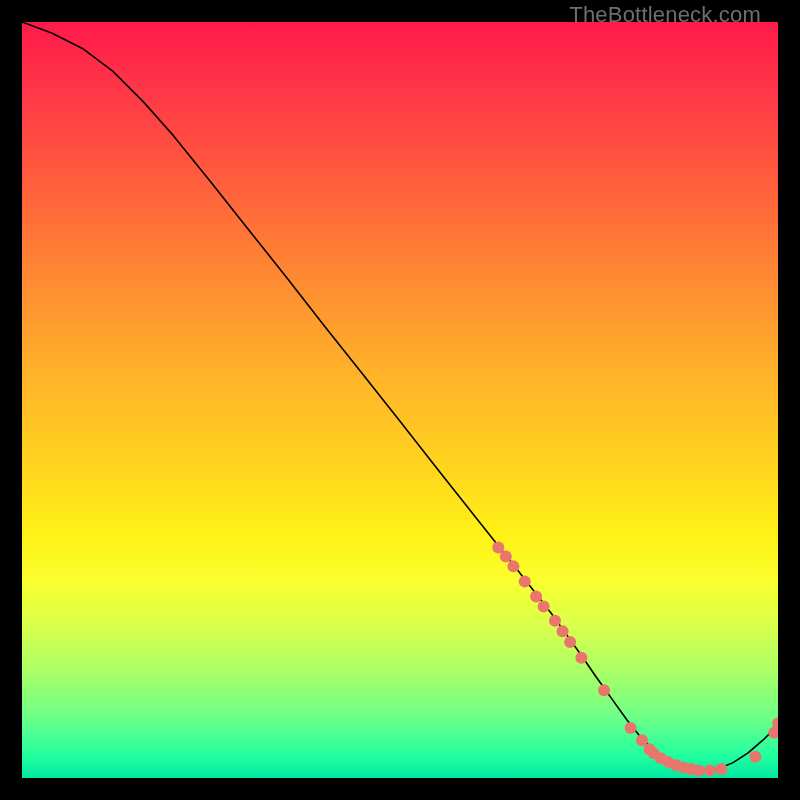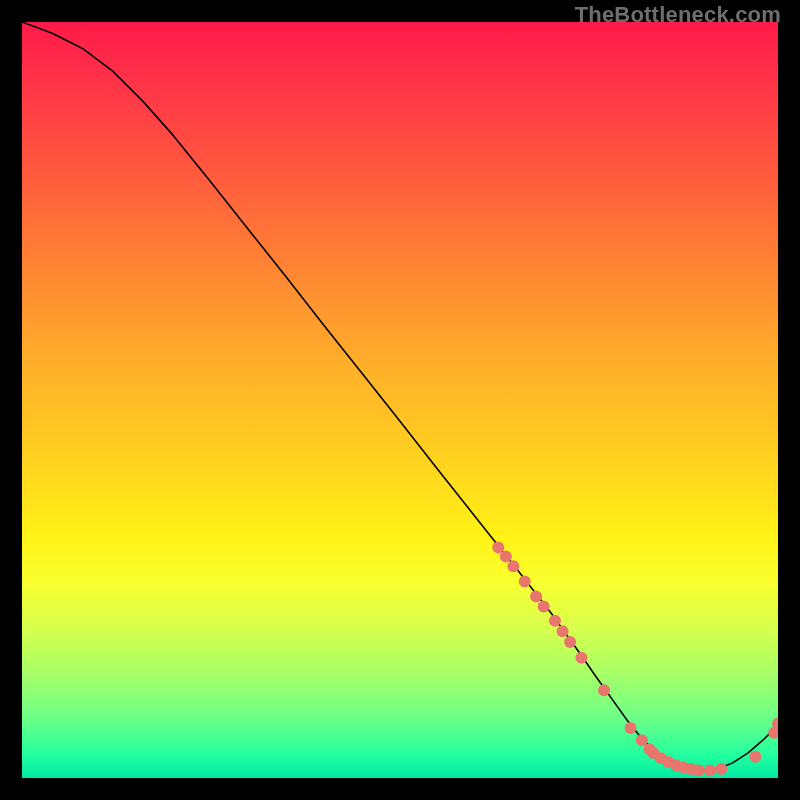--- a/index.html
+++ b/index.html
@@ -42,24 +42,24 @@
   .plot-area svg {
     position: absolute;
     inset: 0;
     width: 100%;
     height: 100%;
     display: block;
   }
   .watermark {
     position: absolute;
     top: 2px;
-    right: 19px;
+    right: 39px;
     color: #6e6e6e;
     font-size: 22px;
-    font-weight: 700;
+    font-weight: 400;
     letter-spacing: 0.2px;
     user-select: none;
   }
 </style>
 </head>
 <body>
 
 <div class="stage">
   <div class="plot-area">
     <svg id="chart-svg" viewBox="0 0 756 756" preserveAspectRatio="none">

